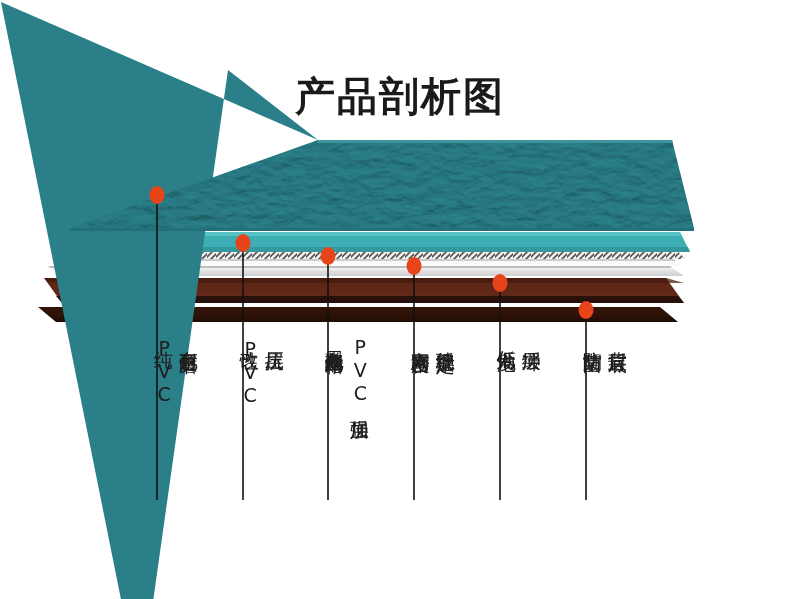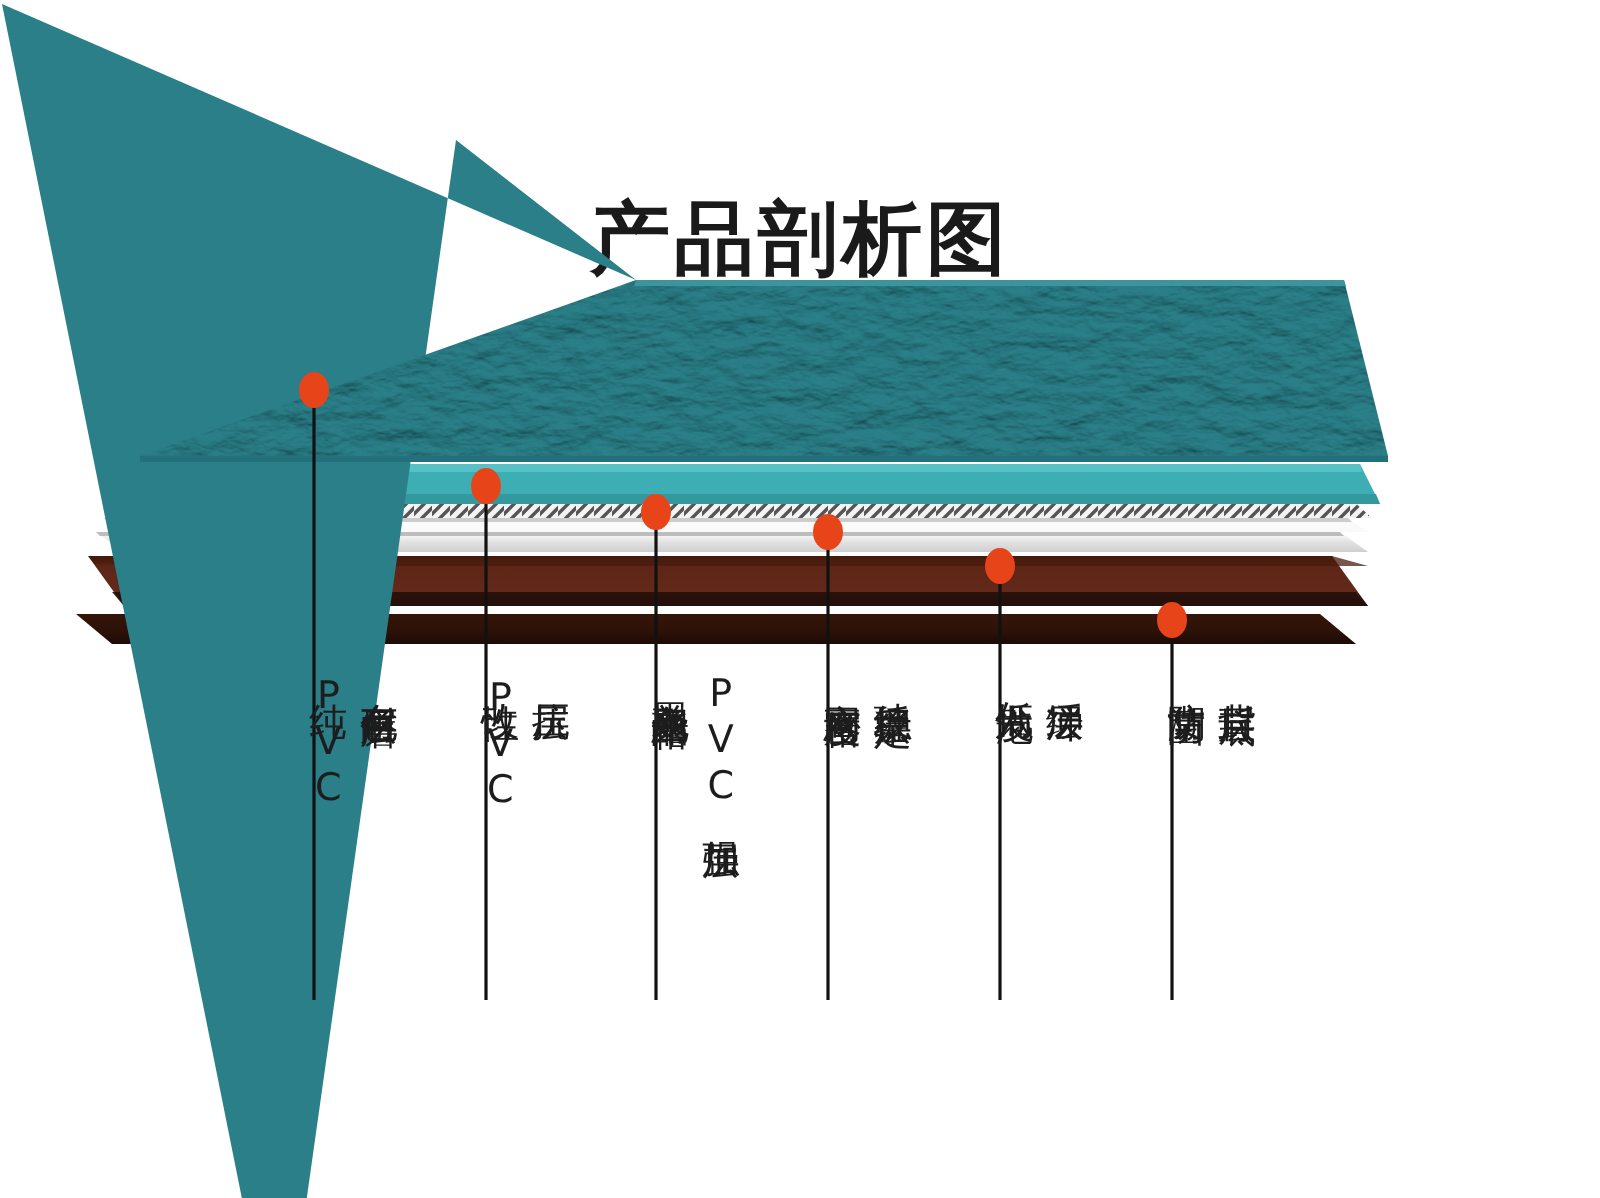--- a/index.html
+++ b/index.html
@@ -9,21 +9,20 @@
     position:relative;
   }
   #stage{position:absolute;left:0;top:0;width:800px;height:599px;}
 
   
   #title{
     position:absolute;left:0;top:76px;width:800px;text-align:center;
     font-size:40px;font-weight:bold;color:#1a1a1a;
     letter-spacing:2px;line-height:1;
     font-family:"DejaVu Sans","Liberation Sans",sans-serif;
-    margin-top:24px;
   }
 
   
   #diagram{position:absolute;left:0;top:0;width:800px;height:599px;}
 
   
   .label-col{
     position:absolute;
     display:flex;flex-direction:row-reverse;
     align-items:flex-start;

